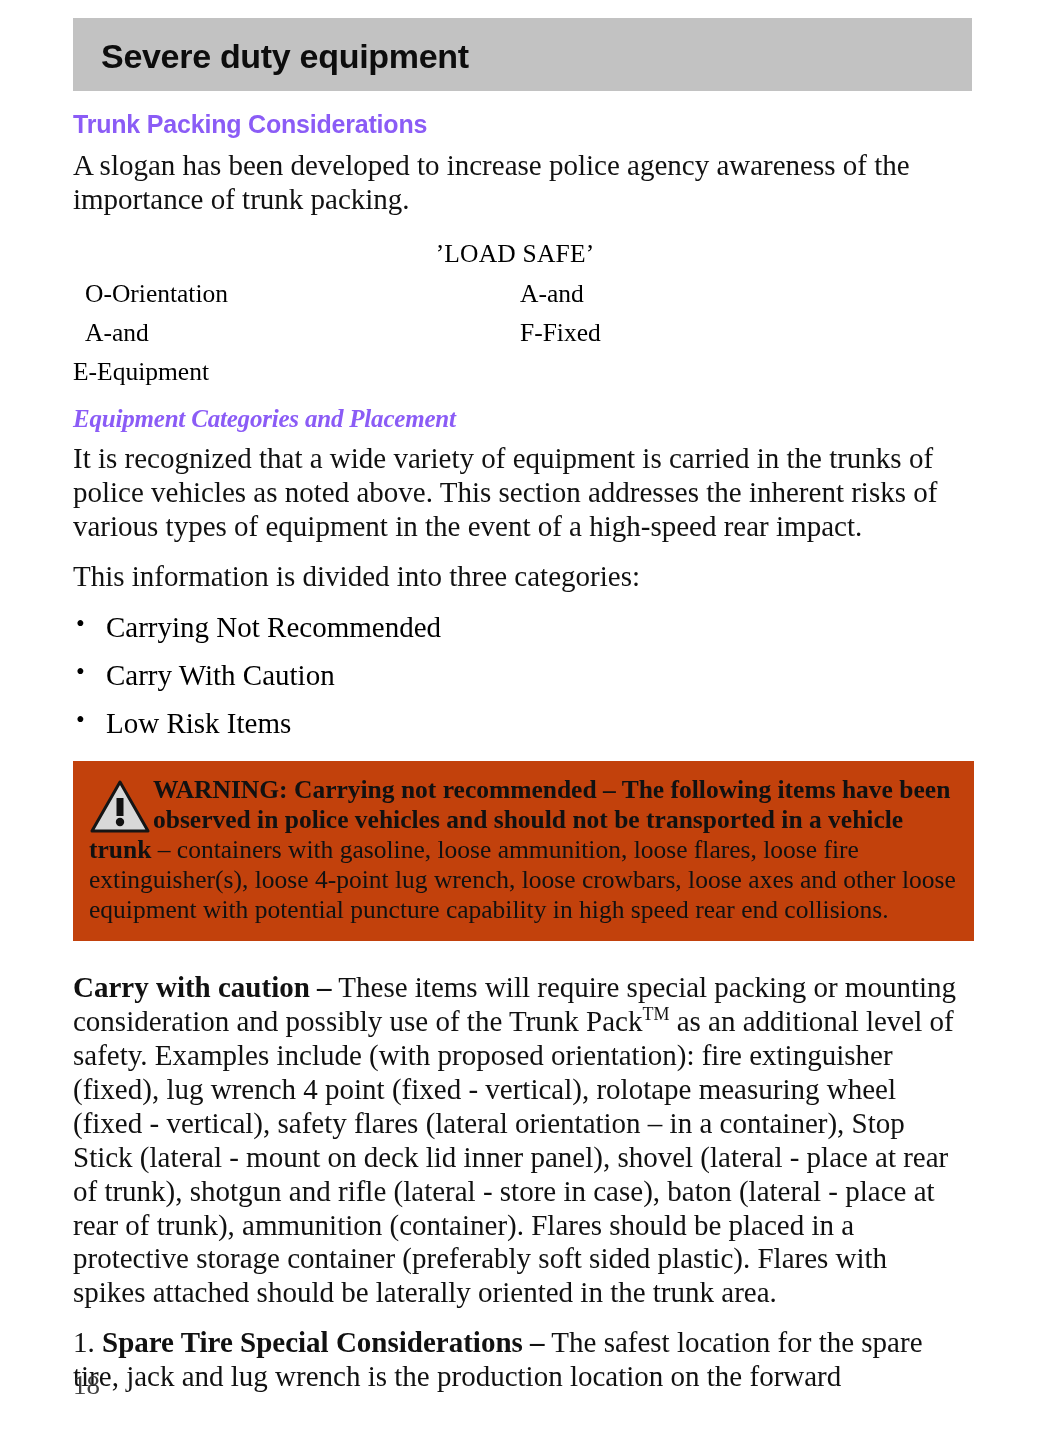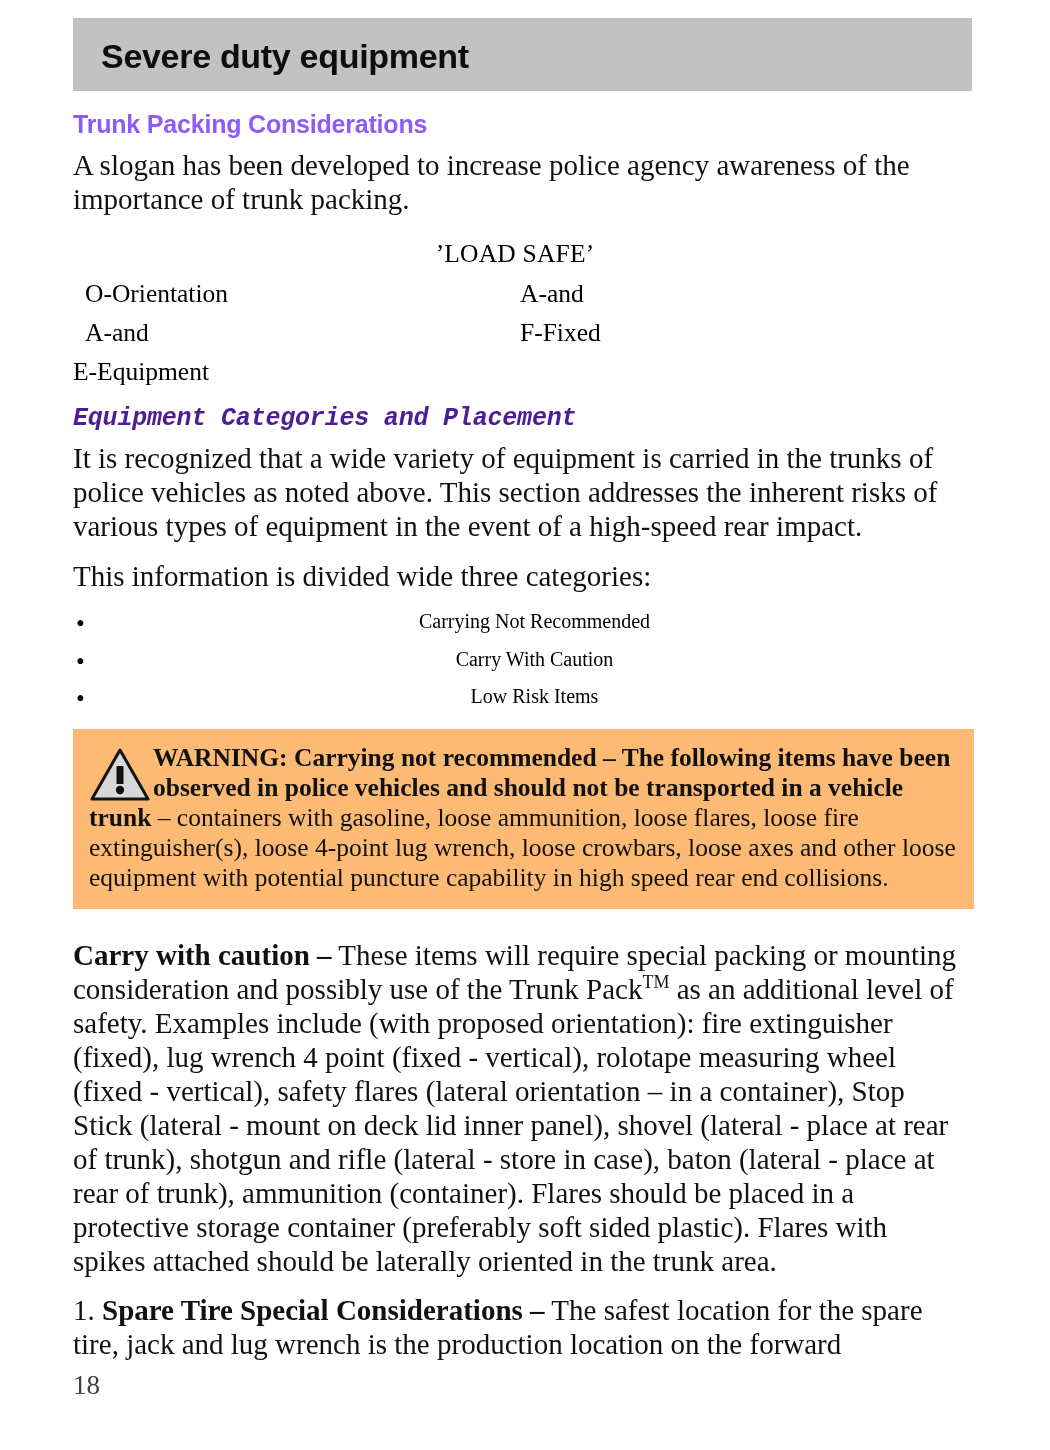--- a/index.html
+++ b/index.html
@@ -58,28 +58,28 @@
     font-family: "Liberation Sans", "DejaVu Sans", sans-serif;
     font-weight: bold;
     font-size: 25px;
     letter-spacing: -0.2px;
     margin: 0 0 10px 0;
     line-height: 1.15;
     color: #8b5cf6;
   }
 
   h3.italic-head {
-    font-family: Liberation Mono, monospace;
+    font-family: Liberation Serif, serif;
     font-weight: bold;
     font-style: italic;
     font-size: 25px;
     letter-spacing: -0.2px;
     margin: 18px 0 9px 0;
     line-height: 1.15;
-    color: #4c1d95;
+    color: #8b5cf6;
   }
 
   p.body {
     font-size: 29px;
     line-height: 1.17;
     margin: 0 0 16px 0;
     text-align: left;
     color: #111111;
   }
   p.body.tight { margin-bottom: 14px; }
@@ -108,39 +108,38 @@
     flex: 1;
   }
 
   
   ul.bullets {
     list-style: none;
     margin: 0 0 0 0;
     padding: 0;
   }
   ul.bullets li {
-    font-size: 20px;
+    font-size: 29px;
     line-height: 1.18;
     margin-bottom: 14px;
     padding-left: 33px;
     position: relative;
-    text-align: center;
   }
   ul.bullets li::before {
     content: "\2022";
     position: absolute;
     left: 3px;
     top: -1px;
     font-size: 25px;
   }
 
   
   .warning-box {
     position: relative;
-    background: #fdba74;
+    background: #c2410c;
     margin-top: 20px;
     padding: 14px 16px 16px 16px;
     width: 901px;
     margin-left: 0px;
   }
   .warning-icon {
     float: left;
     width: 62px;
     height: 56px;
     margin-top: 4px;
@@ -197,21 +196,21 @@
       </div>
       <div class="acronym-row">
         <div class="acronym-col-right">E-Equipment</div>
       </div>
     </div>
 
     <h3 class="italic-head">Equipment Categories and Placement</h3>
 
     <p class="body">It is recognized that a wide variety of equipment is carried in the trunks of police vehicles as noted above. This section addresses the inherent risks of various types of equipment in the event of a high-speed rear impact.</p>
 
-    <p class="body">This information is divided wide three categories:</p>
+    <p class="body">This information is divided into three categories:</p>
 
     <ul class="bullets">
       <li>Carrying Not Recommended</li>
       <li>Carry With Caution</li>
       <li>Low Risk Items</li>
     </ul>
 
     <div class="warning-box">
       <div class="warning-icon">
         <svg width="62" height="56" viewBox="0 0 62 56" xmlns="http://www.w3.org/2000/svg">

